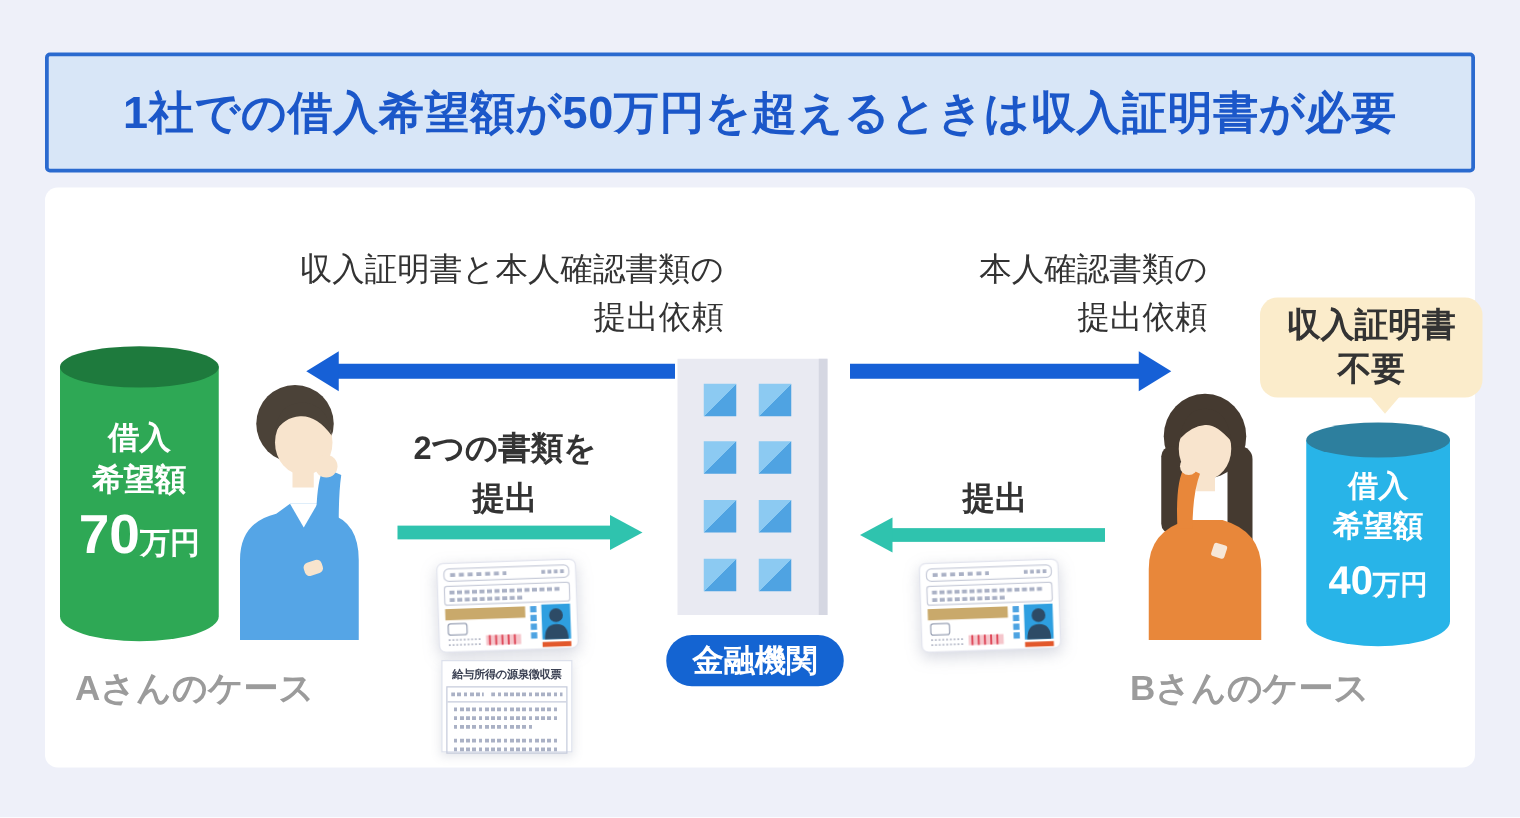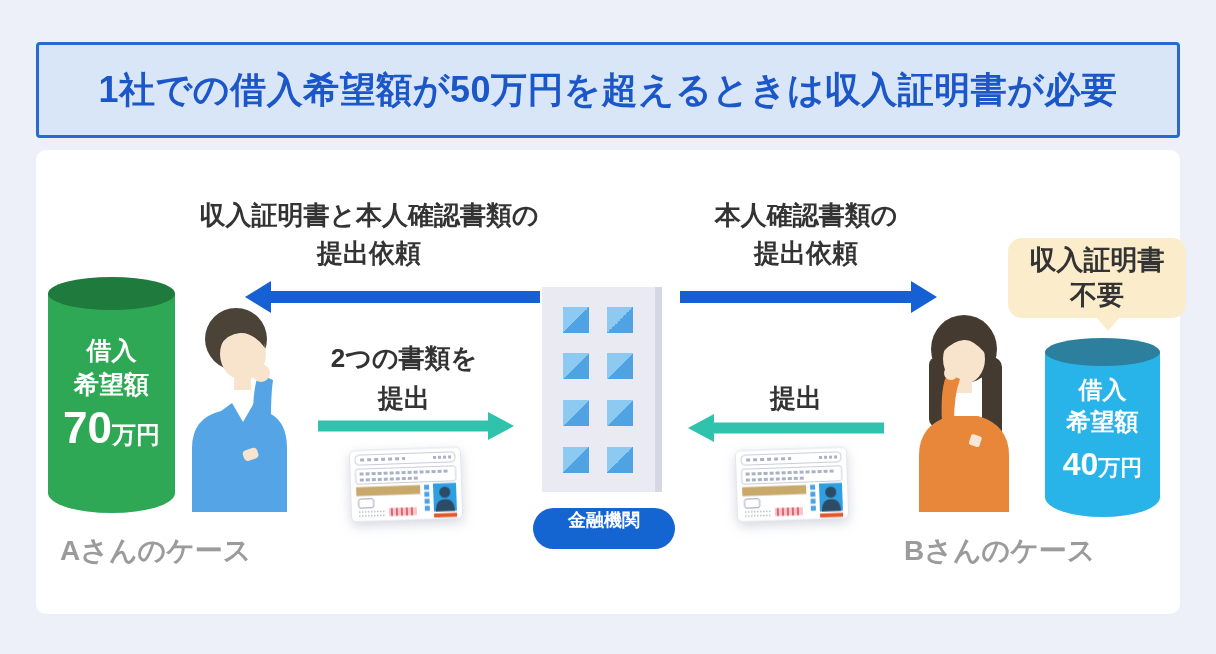--- a/index.html
+++ b/index.html
@@ -19,21 +19,21 @@
     color:#1b57c9; font-size:36px; font-weight:800; letter-spacing:0.5px; white-space:nowrap;
   }
   
   .panel {
     position:absolute; left:36px; top:150px; width:1144px; height:464px;
     background:#ffffff; border-radius:10px;
   }
   .abs { position:absolute; }
   
   .req-text {
-    position:absolute; text-align:center; color:#333; font-weight:700;
+    position:absolute; text-align:right; color:#333; font-weight:400;
     font-size:26px; line-height:38px; white-space:nowrap;
   }
   .sub-text {
     position:absolute; text-align:center; color:#333; font-weight:800;
     font-size:26px; line-height:40px; white-space:nowrap;
   }
   
   .arrow { position:absolute; }
   .arrow .shaft { position:absolute; top:50%; transform:translateY(-50%); height:12px; background:#1660d6; }
   .arrow.a-left  .shaft { left:22px; right:0; }
@@ -68,22 +68,22 @@
   .cyl-b .cyl-text { top:36px; font-size:24px; line-height:32px; }
   .amt-row { margin-top:10px; white-space:nowrap; }
   .cyl-a .amt { font-size:44px; } .cyl-a .unit { font-size:24px; }
   .cyl-b .amt { font-size:32px; } .cyl-b .unit { font-size:22px; }
   
   .building { left:506px; top:137px; width:120px; height:205px; background:#e9eaf2; }
   .building-side { position:absolute; right:0; top:0; bottom:0; width:7px; background:#d5d7e2; }
   .win { position:absolute; width:26px; height:26px; background:linear-gradient(135deg,#8ccaf2 50%,#4fa3e2 50%); }
   .pill {
     left:497px; top:358px; width:142px; height:41px; background:#1464d2; border-radius:21px;
-    display:flex; align-items:flex-start; justify-content:center;
-    color:#fff; font-size:18px; font-weight:800; white-space:nowrap;
+    display:flex; align-items:center; justify-content:center;
+    color:#fff; font-size:25px; font-weight:800; white-space:nowrap;
   }
   
   .bubble {
     left:972px; top:88px; width:178px; height:80px; background:#fbeccb; border-radius:14px;
     text-align:center; color:#333; font-weight:800; font-size:27px; line-height:35px; padding-top:5px;
   }
   .bubble-tail {
     position:absolute; left:88px; bottom:-13px; width:0; height:0;
     border-left:12px solid transparent; border-right:12px solid transparent;
     border-top:14px solid #fbeccb;
@@ -204,20 +204,34 @@
       <line x1="8" y1="66" x2="34" y2="66" stroke="#b6bac8" stroke-width="1.5" stroke-dasharray="1.5 1.5"></line>
       <rect x="38" y="59" width="28" height="8" fill="#f5c6cc"></rect>
       <line x1="41" y1="59" x2="41" y2="67" stroke="#dd4455" stroke-width="1.5"></line>
       <line x1="46" y1="59" x2="46" y2="67" stroke="#dd4455" stroke-width="1.5"></line>
       <line x1="51" y1="59" x2="51" y2="67" stroke="#dd4455" stroke-width="1.5"></line>
       <line x1="56" y1="59" x2="56" y2="67" stroke="#dd4455" stroke-width="1.5"></line>
       <line x1="61" y1="59" x2="61" y2="67" stroke="#dd4455" stroke-width="1.5"></line>
       <rect x="83" y="66" width="23" height="4" fill="#e2572b"></rect>
     </svg>
 
+    <div class="abs tax-doc">
+      <div class="tax-title">給与所得の源泉徴収票</div>
+      <div class="tax-table">
+        <div class="tax-r1">
+            <span></span>
+            <span></span>
+          </div>
+        <div class="dl"></div>
+        <div class="dl"></div>
+        <div class="dl short"></div>
+        <div class="dl gap"></div>
+        <div class="dl"></div>
+      </div>
+    </div>
 
     <div class="abs building">
       <div class="building-side"></div>
       <div class="win" style="left:21px; top:20px;"></div>
       <div class="win" style="left:65px; top:20px;"></div>
       <div class="win" style="left:21px; top:66px;"></div>
       <div class="win" style="left:65px; top:66px;"></div>
       <div class="win" style="left:21px; top:113px;"></div>
       <div class="win" style="left:65px; top:113px;"></div>
       <div class="win" style="left:21px; top:160px;"></div>

